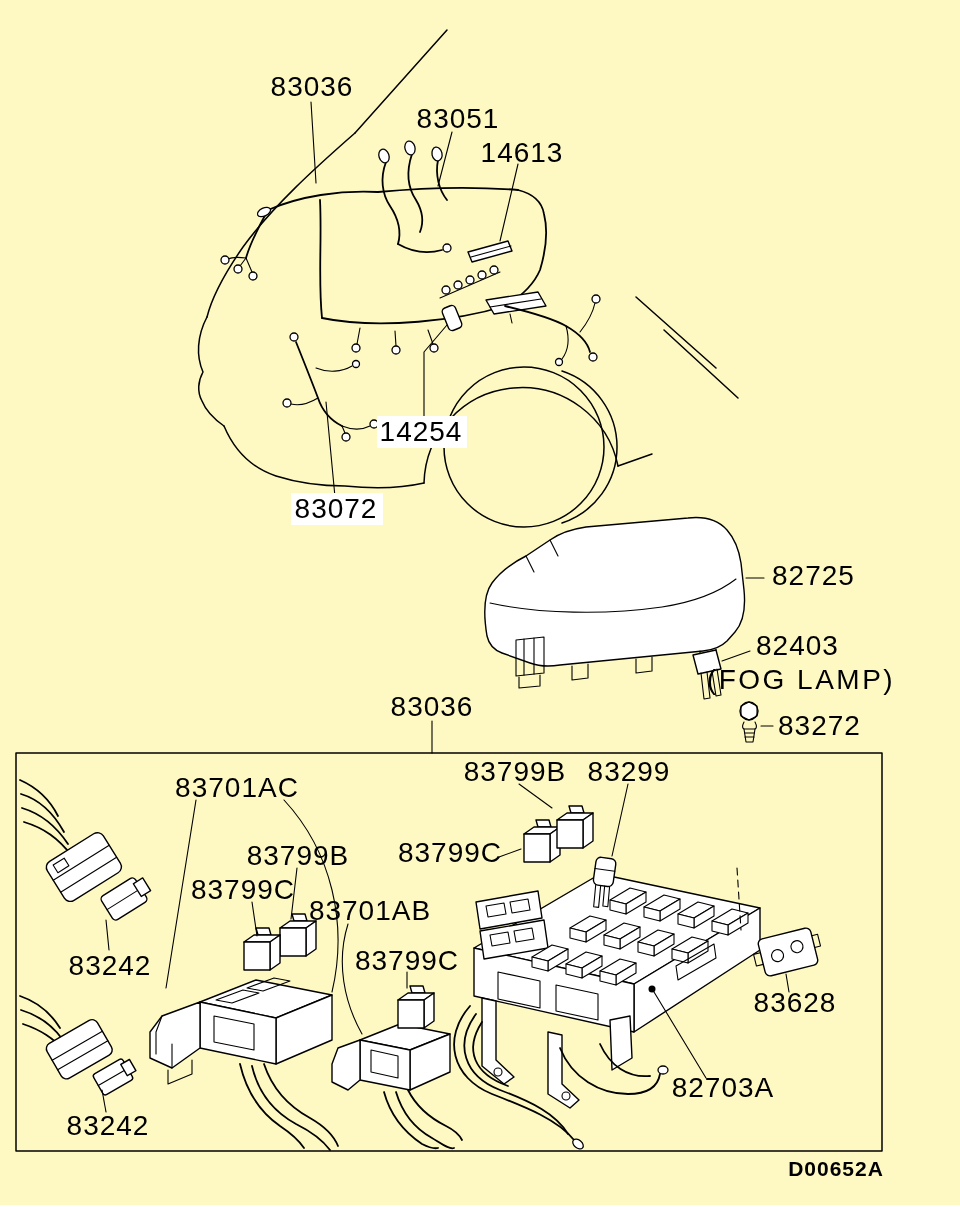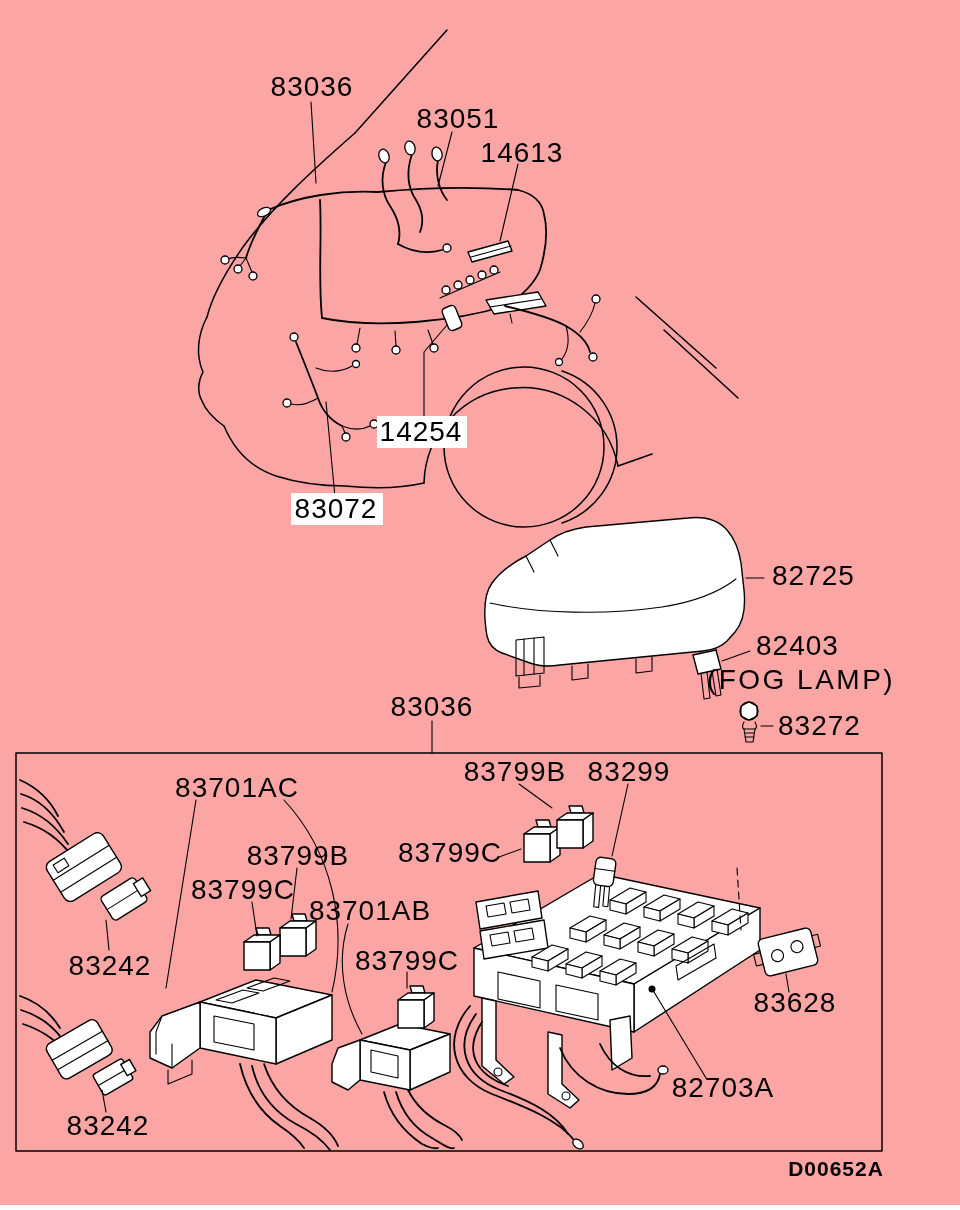--- a/index.html
+++ b/index.html
@@ -1,16 +1,16 @@
 <!DOCTYPE html>
 <html><head>
 <meta charset="utf-8">
 <style>
   html,body{margin:0;padding:0;background:#fff;}
-  .stage{position:relative;width:960px;height:1205px;background:#fca5a5;overflow:hidden;
+  .stage{position:relative;width:960px;height:1205px;background:#fef9c3;overflow:hidden;
          font-family:"Liberation Sans",sans-serif;}
   svg{position:absolute;left:0;top:0;}
   .ln{fill:none;stroke:#000;stroke-width:1.5;stroke-linecap:round;stroke-linejoin:round;}
   .lw{fill:none;stroke:#000;stroke-width:1.8;stroke-linecap:round;stroke-linejoin:round;}
   .lt{fill:none;stroke:#000;stroke-width:1.1;stroke-linecap:round;stroke-linejoin:round;}
   .cn{fill:#fff;stroke:#000;stroke-width:1.3;}
   .fw{fill:#fff;stroke:#000;stroke-width:1.4;stroke-linejoin:round;}
   .fw2{fill:#fff;stroke:#000;stroke-width:1.1;stroke-linejoin:round;}
   .dash{stroke-dasharray:7 5;}
   .pn{font-family:"Liberation Sans",sans-serif;font-size:28px;fill:#000;letter-spacing:1px;}

